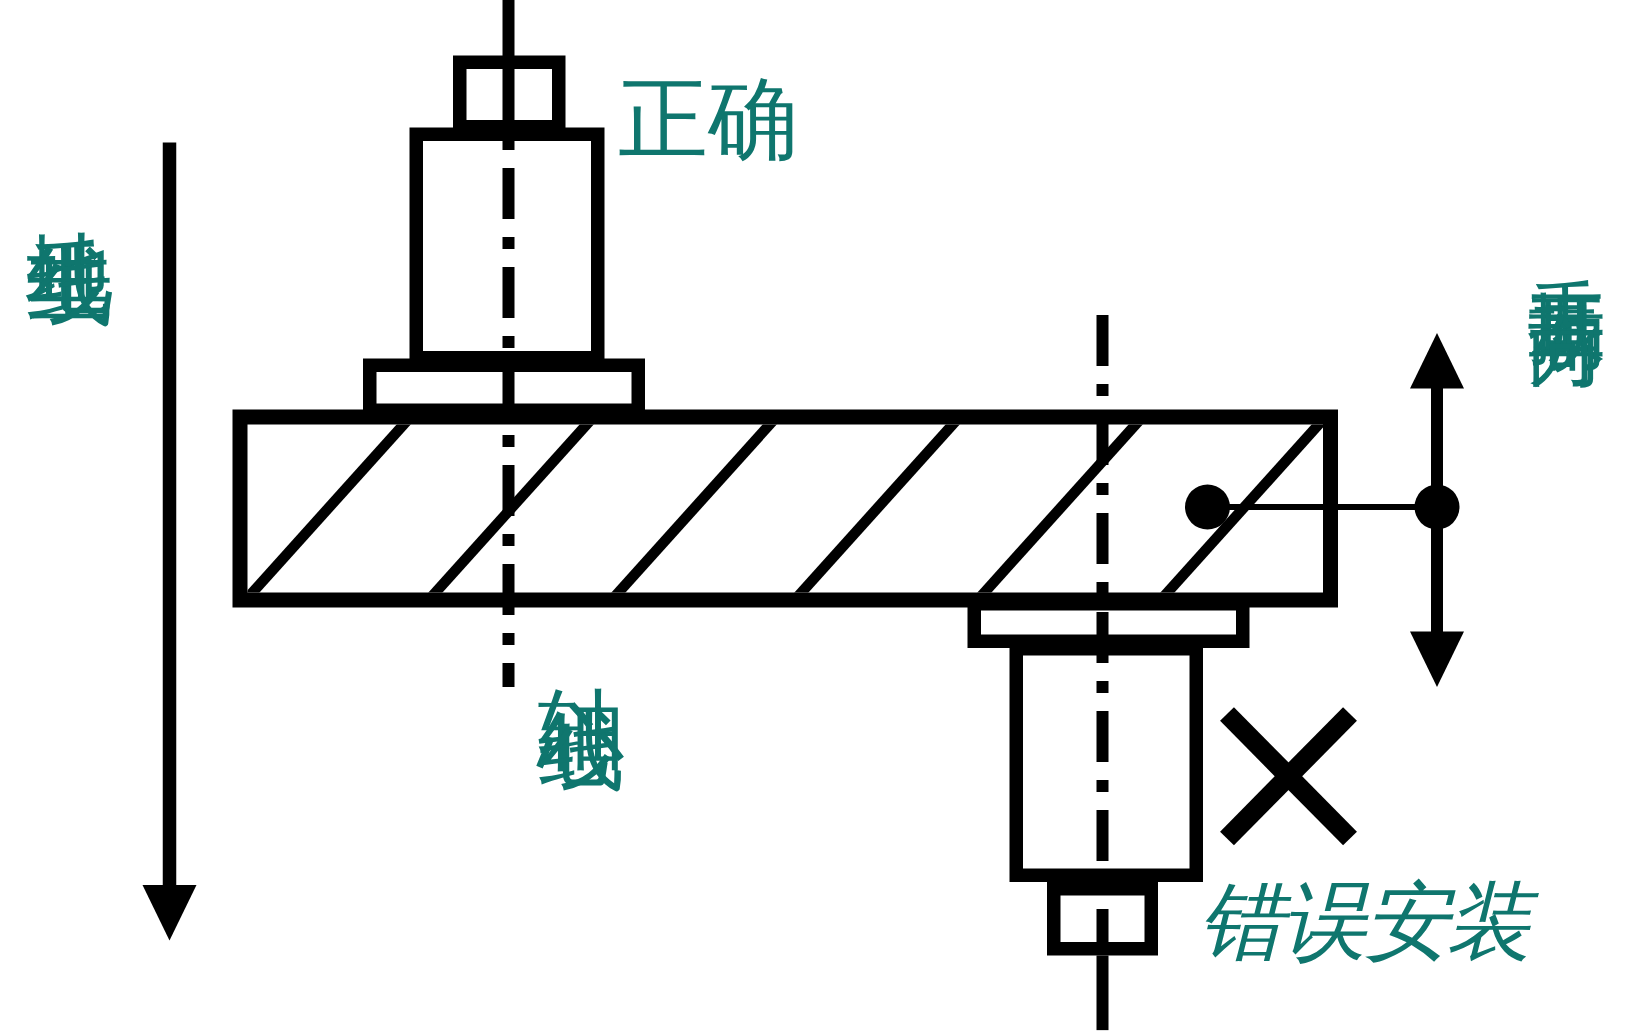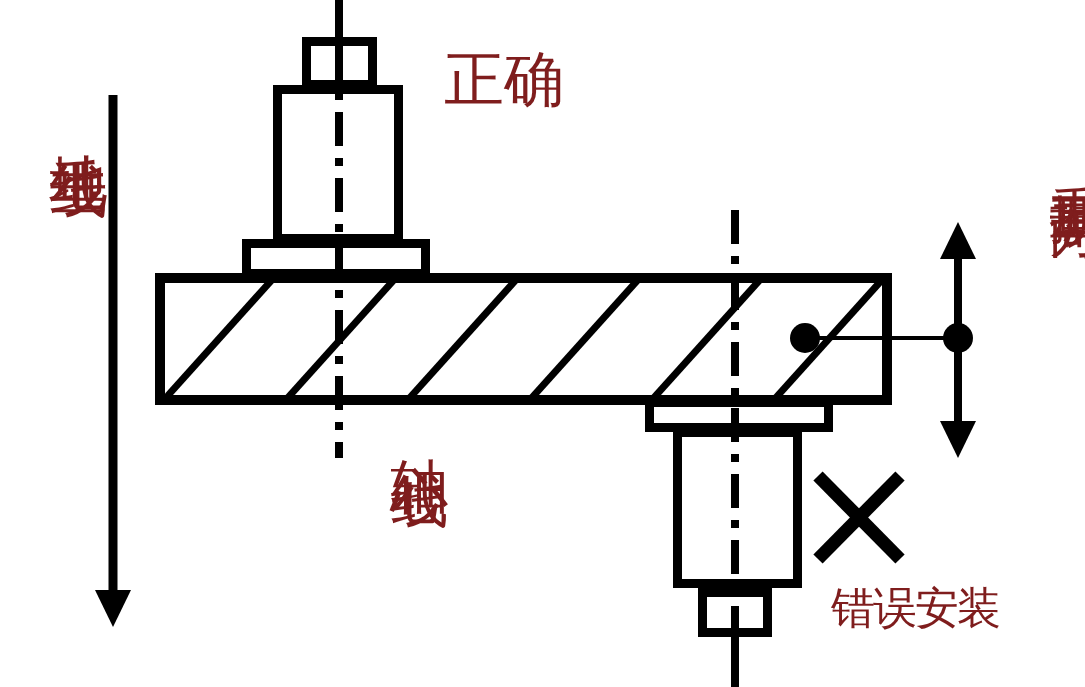--- a/index.html
+++ b/index.html
@@ -7,32 +7,31 @@
     position:relative;
     width:1085px;height:687px;
     background:#fff;
     overflow:hidden;
     font-family:"Liberation Serif","DejaVu Serif",serif;
     color:#000;
   }
   #stage svg{position:absolute;left:0;top:0;}
   .lbl{
     position:absolute;
-    color:#7f1d1d;
+    color:#0f766e;
     white-space:nowrap;
     line-height:1;
-    margin-left:32px;
   }
   .lbl-h{writing-mode:horizontal-tb;}
   .lbl-v{
     writing-mode:vertical-rl;
     text-orientation:upright;
   }
   .lbl-correct{left:412px;top:50px;font-size:60px;letter-spacing:0px;}
-  .lbl-wrong{left:799px;top:587px;font-size:44px;letter-spacing:-2px;}
+  .lbl-wrong{left:799px;top:587px;font-size:57px;letter-spacing:-2px;font-style:italic;}
   .lbl-plumb{left:17px;top:107px;font-size:58px;letter-spacing:4px;}
   .lbl-axis{left:358px;top:411px;font-size:58px;letter-spacing:7px;}
   .lbl-vib{left:1017px;top:143px;font-size:52px;letter-spacing:5px;}
 </style>
 </head>
 <body>
 
 <div id="stage">
 
   <svg width="1085" height="687" viewBox="0 0 1085 687">

